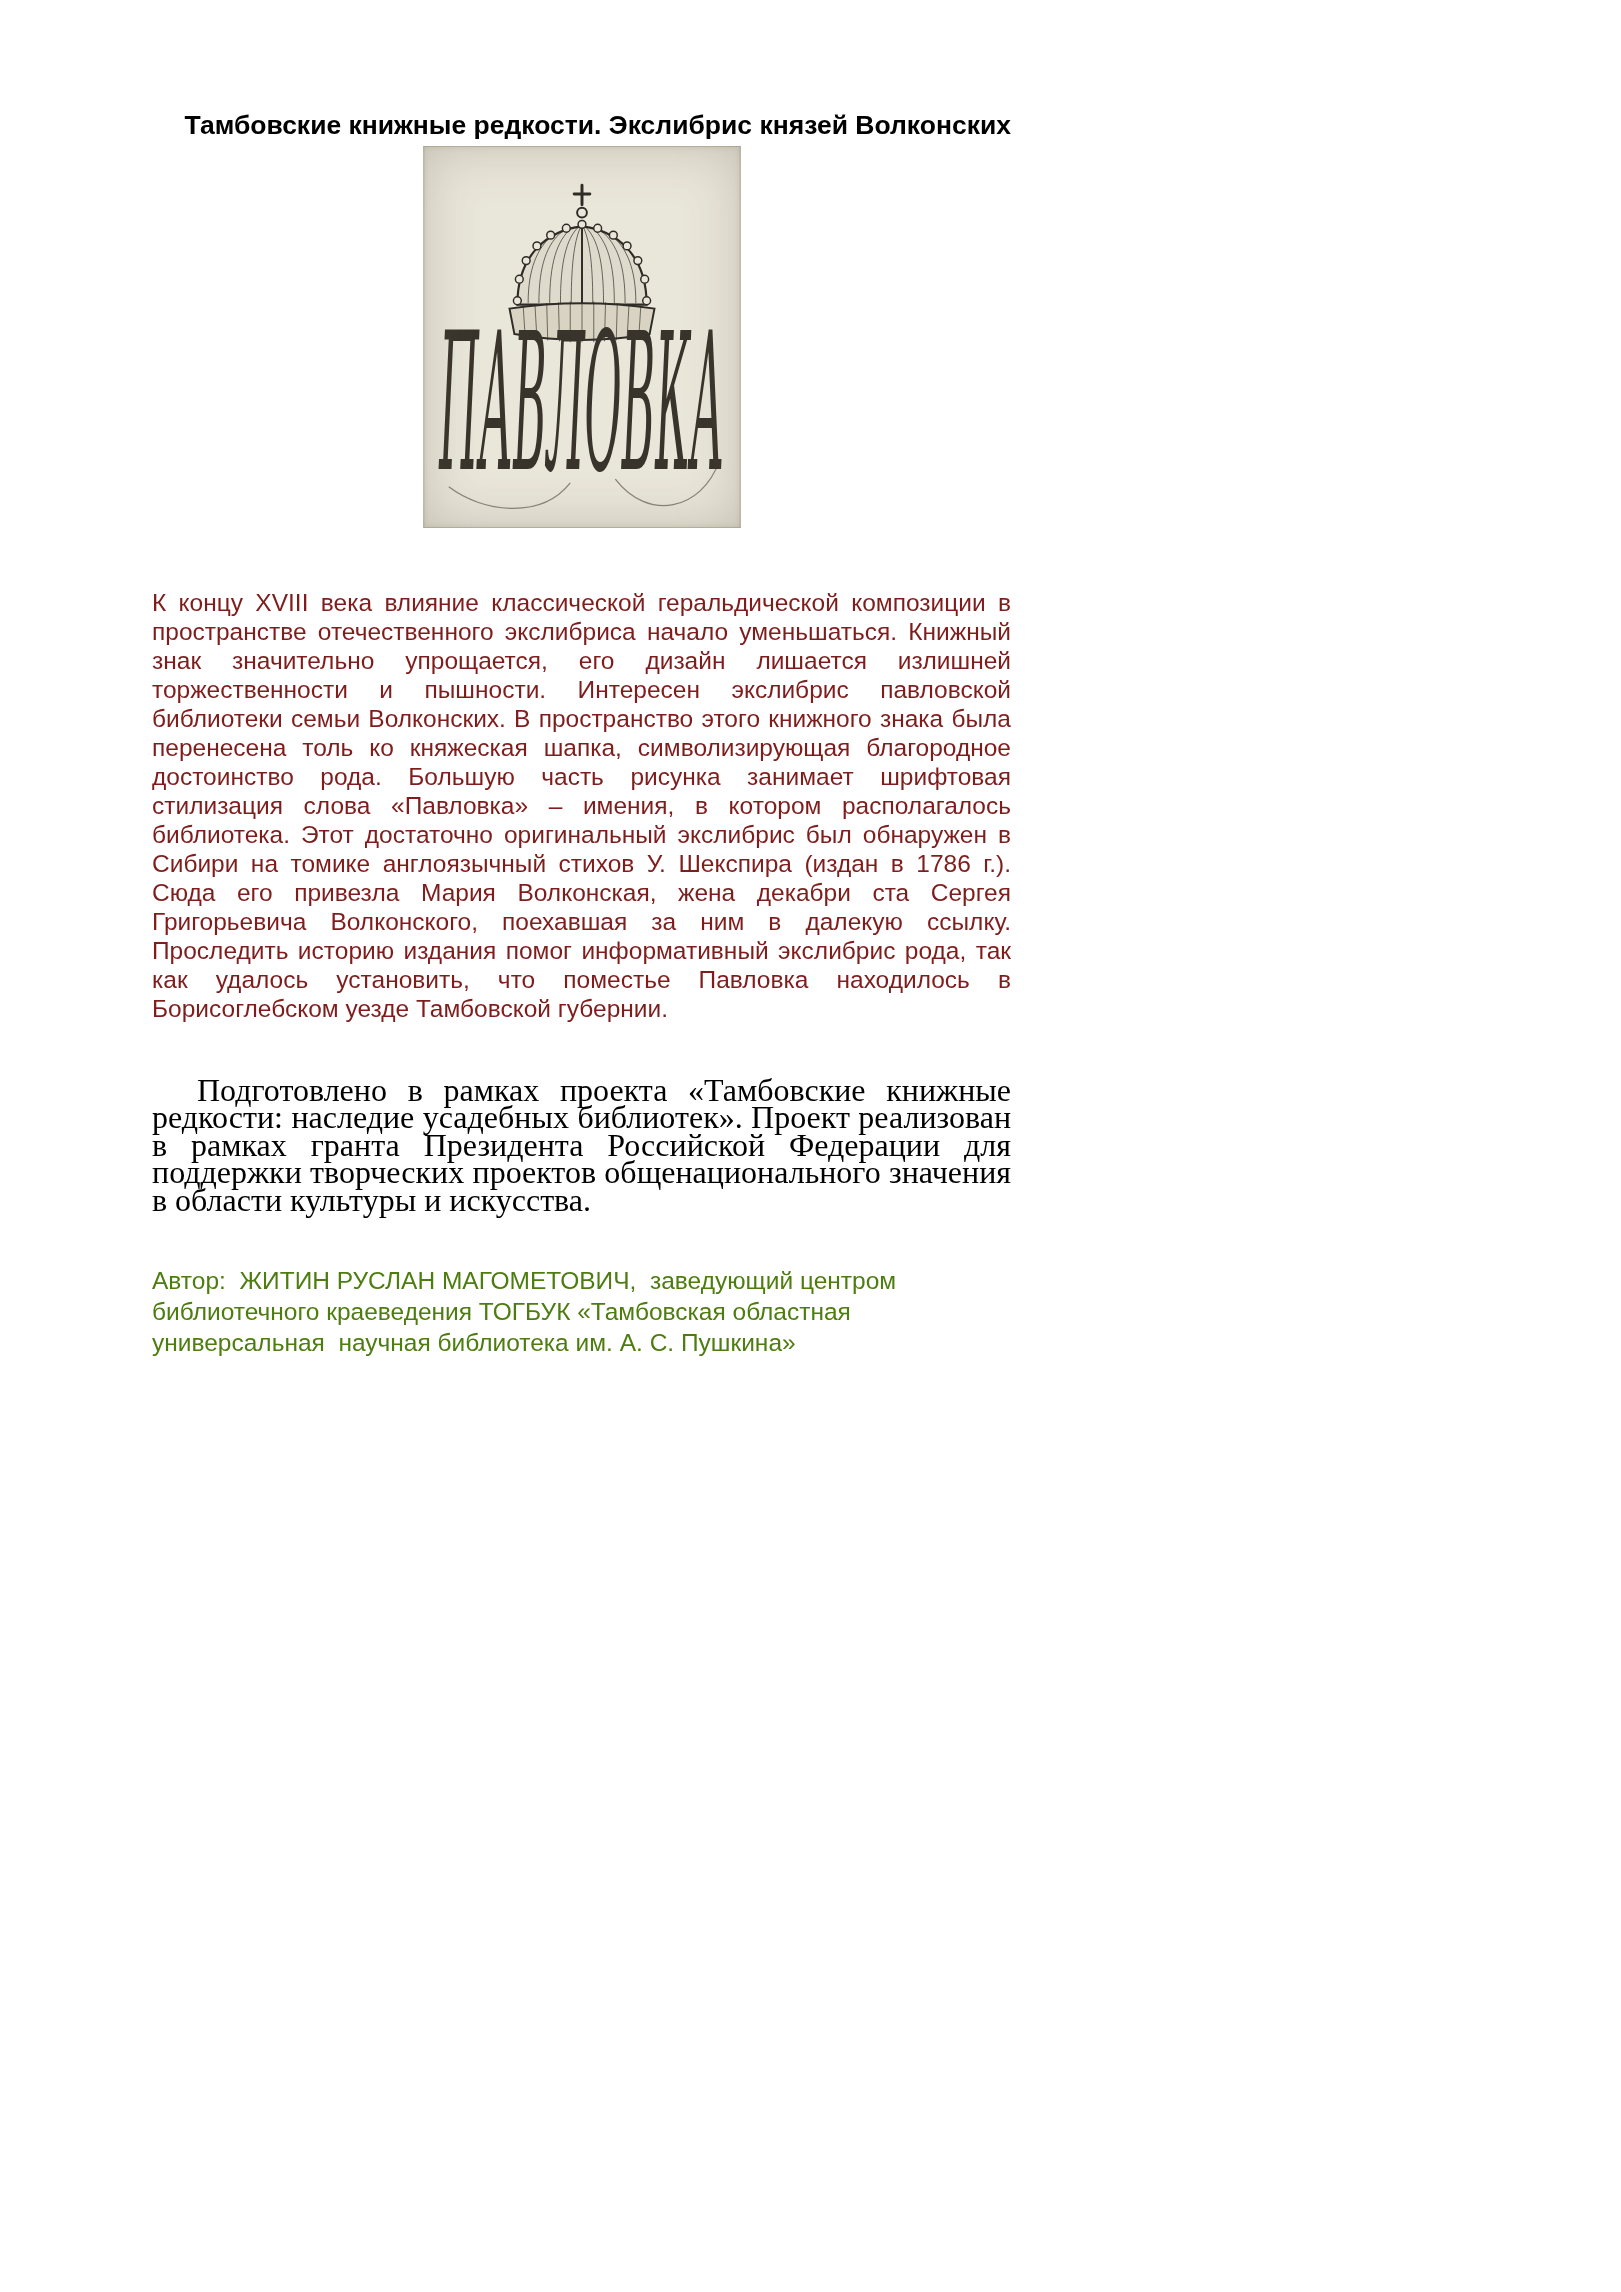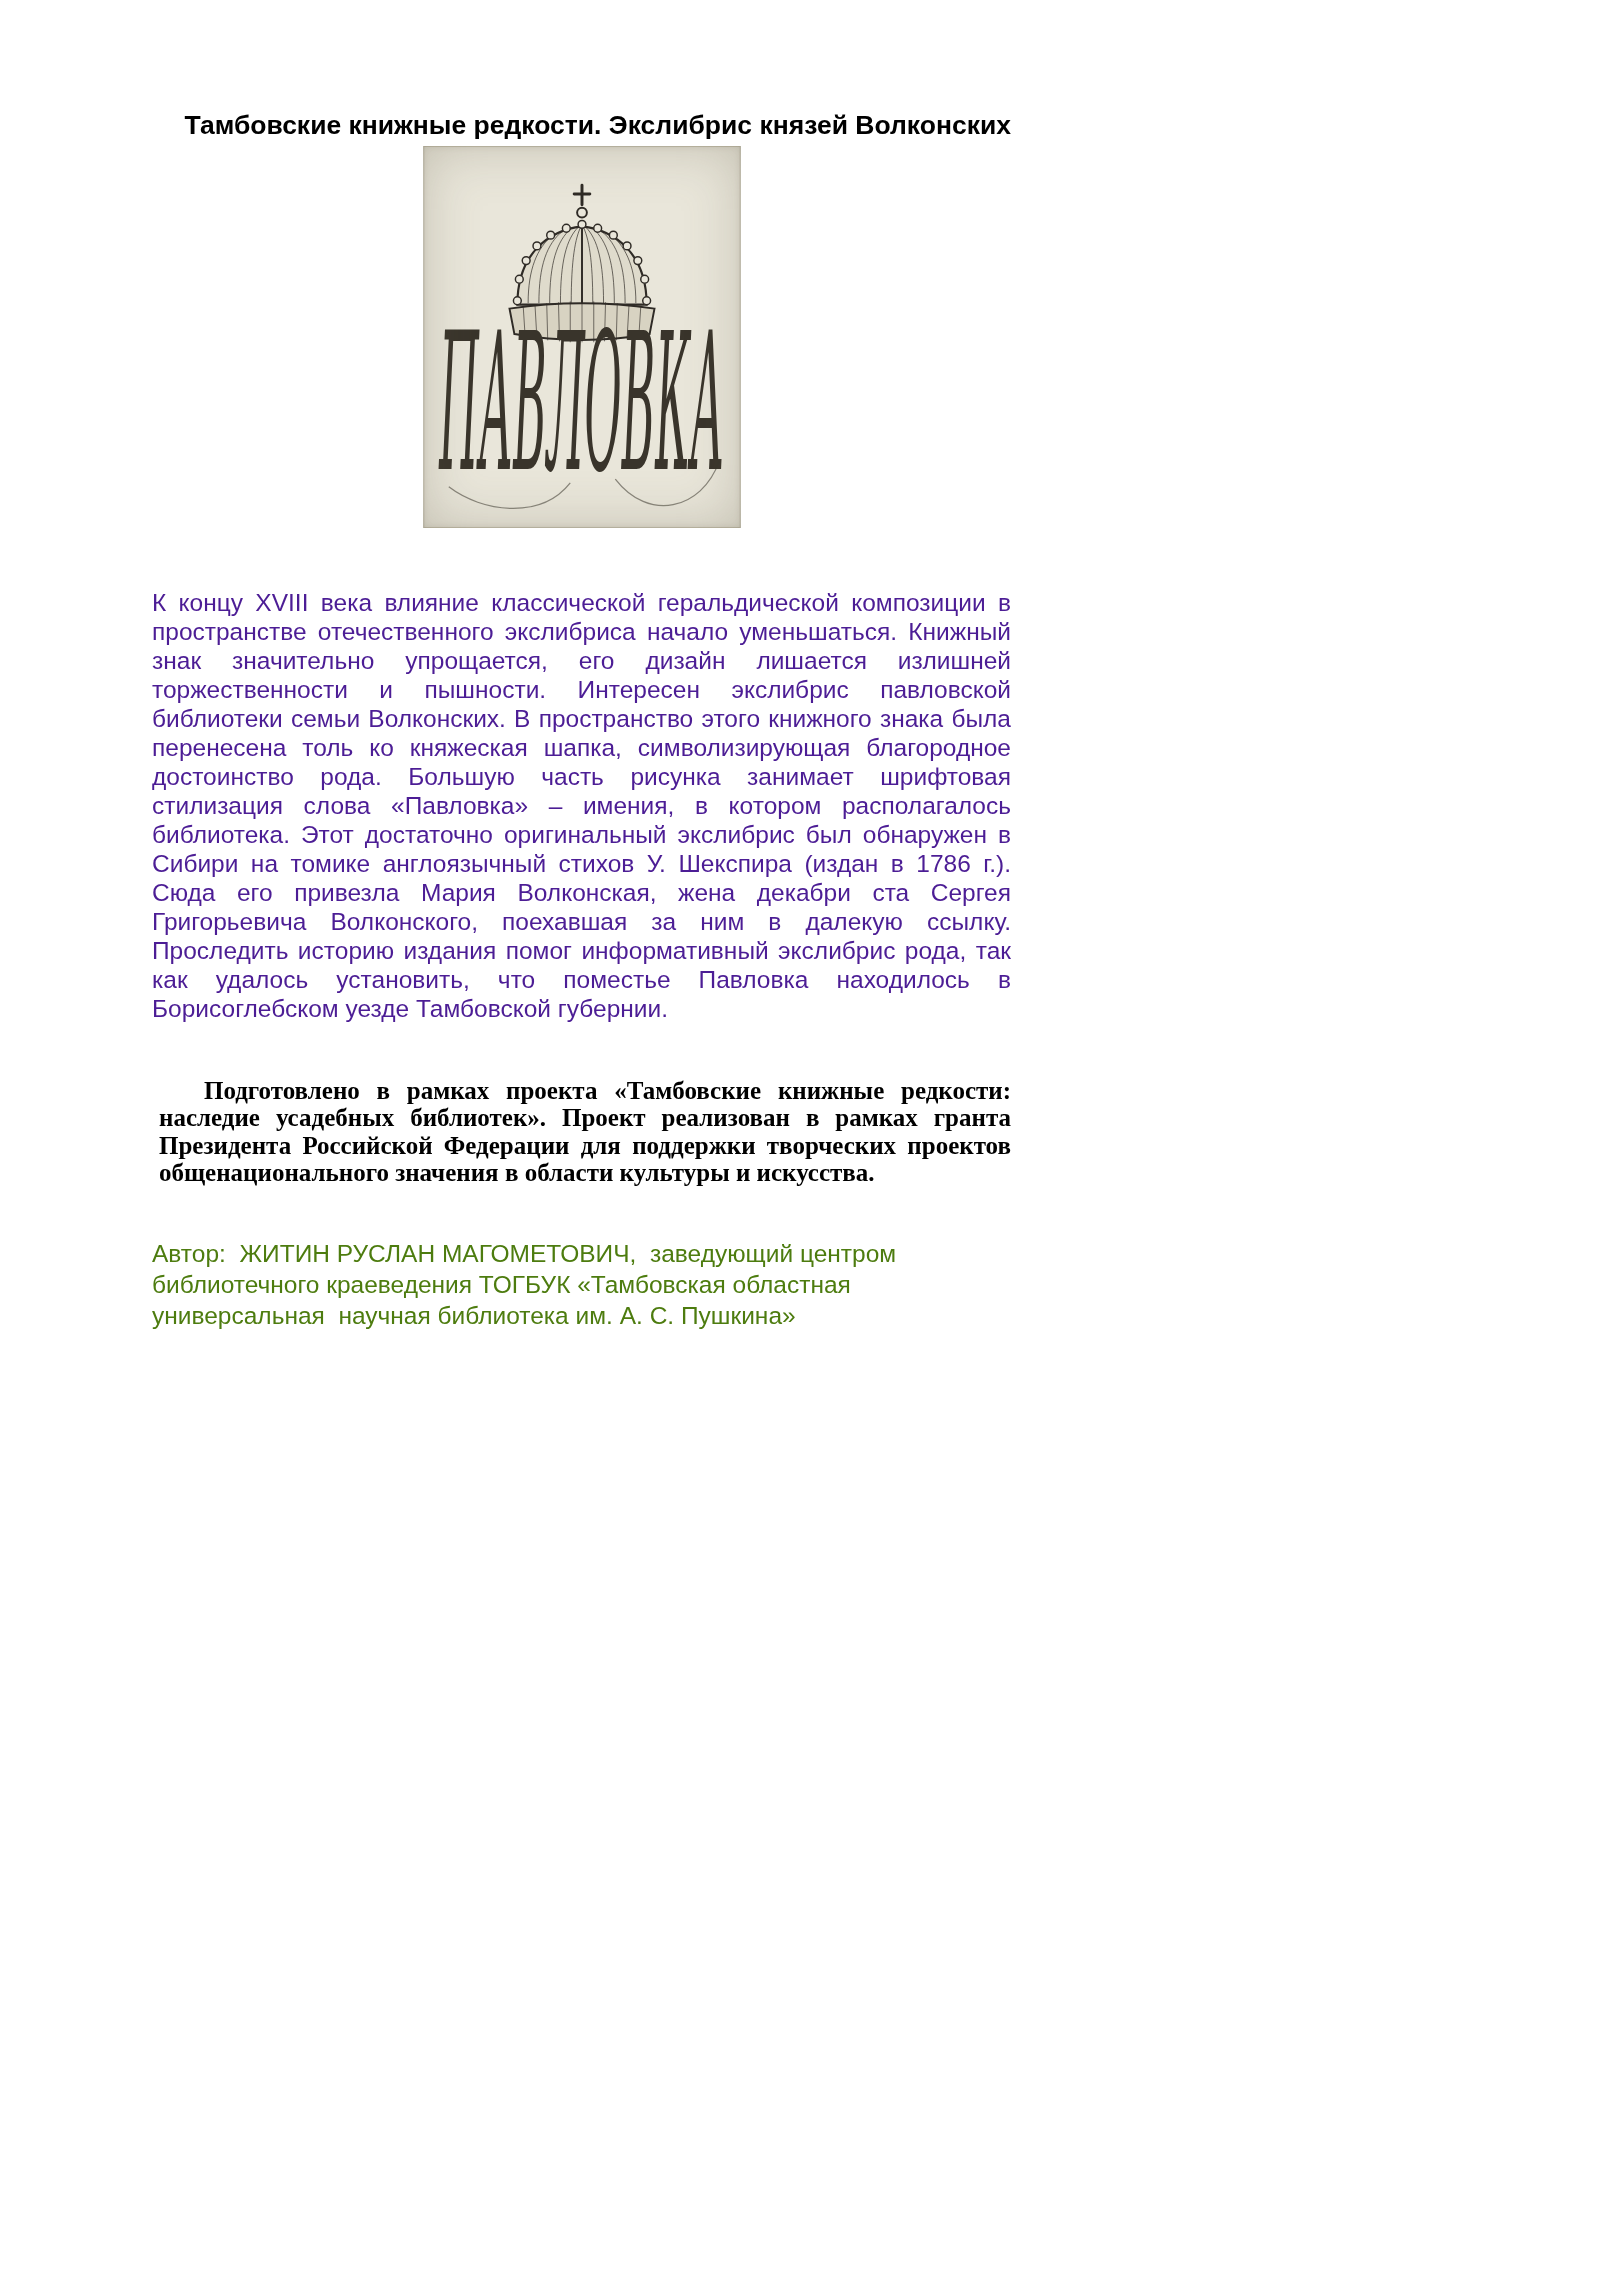--- a/index.html
+++ b/index.html
@@ -39,27 +39,27 @@
     position: absolute;
     inset: 0;
     box-shadow: inset 0 0 54px rgba(110,104,82,0.30), inset 0 0 7.8px rgba(110,104,82,0.22);
     pointer-events: none;
   }
   p.body-text {
     margin: 60px 0 0 0;
     font-size: 24.5px;
     line-height: 29px;
     text-align: justify;
-    color: #4c1d95;
+    color: #7f1d1d;
   }
   p.project-note {
-    margin: 54px 0 0 7px;
+    margin: 54px 0 0 0;
     font-family: "Liberation Serif", serif;
-    font-weight: bold;
-    font-size: 25px;
+    font-weight: normal;
+    font-size: 32px;
     line-height: 27.4px;
     text-align: justify;
     text-indent: 45px;
     color: #000000;
   }
   p.author {
     margin: 51px 0 0 0;
     font-size: 24.5px;
     line-height: 31px;
     text-align: left;

